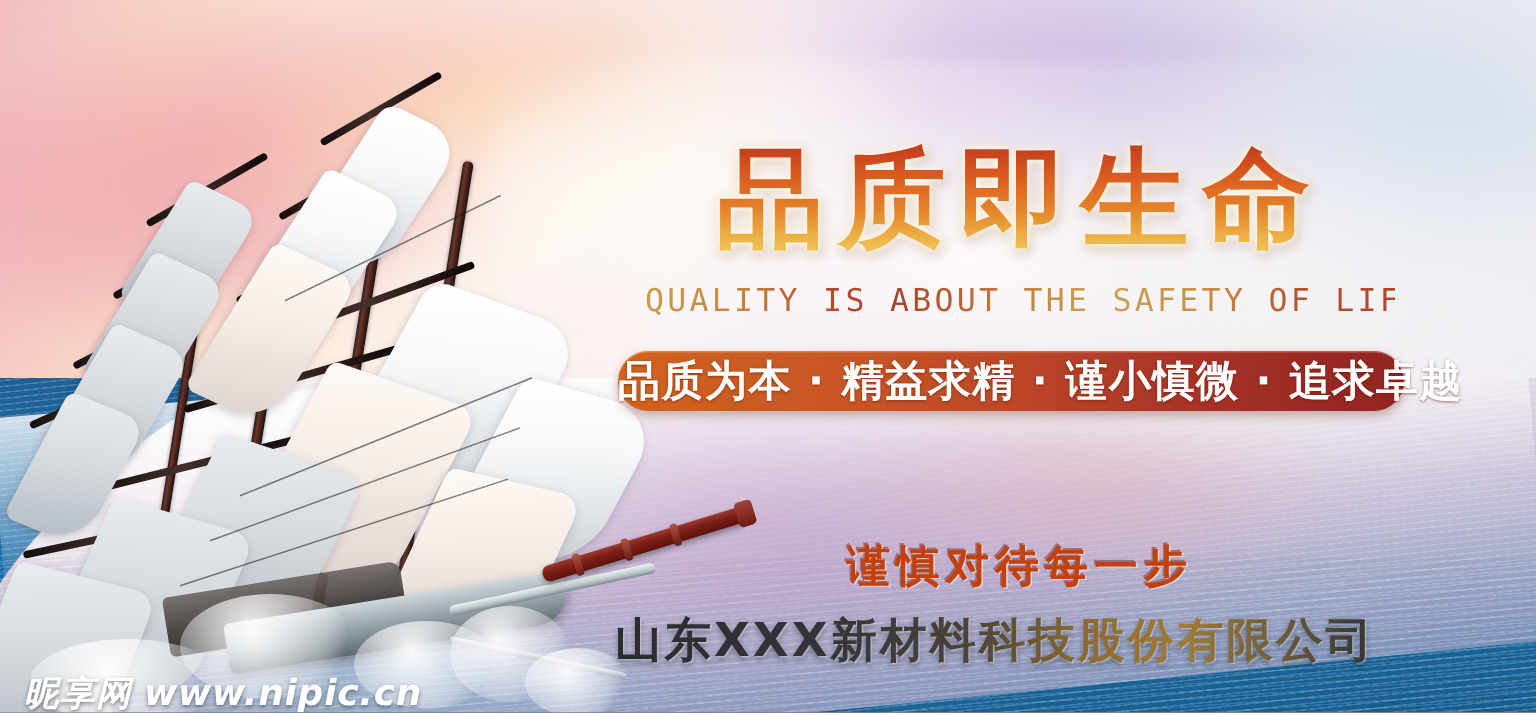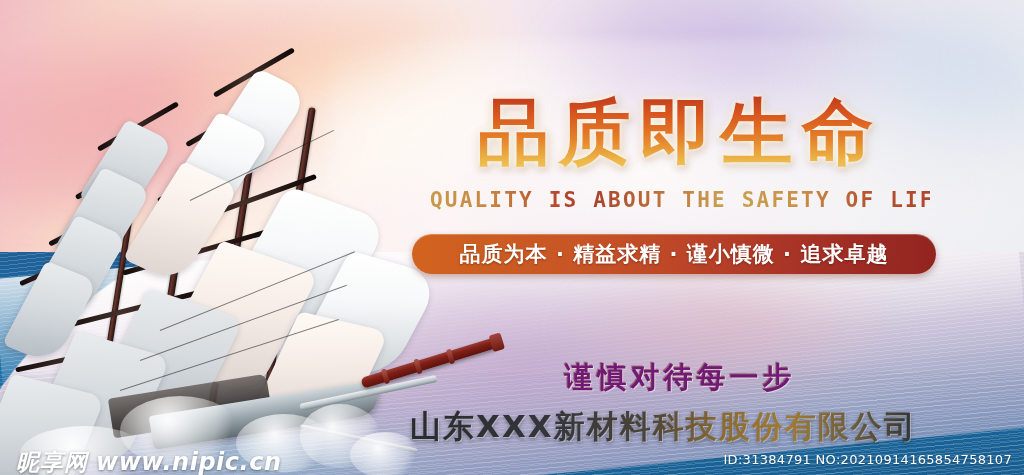--- a/index.html
+++ b/index.html
@@ -118,40 +118,40 @@
     font-weight:700;font-size:72px;letter-spacing:9px;
     background:linear-gradient(180deg,#b5301b 0%,#d9561f 30%,#e4822a 58%,#edb649 82%,#f2cf6a 100%);
     -webkit-background-clip:text;background-clip:text;color:transparent;
     -webkit-text-stroke:0px transparent;
     filter:drop-shadow(0 0 2px #fffdf4) drop-shadow(0 0 4px #fff9e8) drop-shadow(1px 2px 2px rgba(120,60,20,.28));
     white-space:nowrap;
   }
   .subtitle{
     position:absolute;left:430px;top:188px;width:500px;text-align:center;
     font-family:"DejaVu Sans Mono","Liberation Mono",monospace;
-    font-weight:700;font-size:21px;letter-spacing:2.2px;
+    font-weight:400;font-size:21px;letter-spacing:2.2px;
     background:linear-gradient(90deg,#c99a4e 0%,#c8873f 12%,#b4462c 26%,#a8432b 33%,#c07a3c 48%,#caa352 60%,#c99145 74%,#b4522e 88%,#b0462a 100%);
     -webkit-background-clip:text;background-clip:text;color:transparent;
     white-space:nowrap;
   }
   .pill{
     position:absolute;left:412px;top:234px;width:524px;height:40px;border-radius:22px;
     background:linear-gradient(95deg,#d2631f 0%,#cc5d21 14%,#c75526 32%,#bb4527 52%,#a93427 72%,#9b2a24 88%,#92241f 100%);
     box-shadow:0 3px 7px rgba(110,40,16,.35),inset 0 1px 0 rgba(255,255,255,.25);
   }
   .pill span{
-    display:block;text-align:center;line-height:40px;color:#ffffff;
+    display:block;text-align:left;line-height:40px;color:#ffffff;
     font-family:"DejaVu Sans","Liberation Sans",sans-serif;font-weight:700;
-    font-size:21px;letter-spacing:1px;white-space:nowrap;
+    font-size:28px;letter-spacing:1px;white-space:nowrap;
     text-shadow:0 1px 2px rgba(90,25,10,.55);
   }
   .slogan2{
     position:absolute;left:430px;top:358px;width:500px;text-align:center;
     font-family:"DejaVu Sans","Liberation Sans",sans-serif;font-weight:700;
-    font-size:29px;letter-spacing:4px;color:#701a75;white-space:nowrap;
+    font-size:29px;letter-spacing:4px;color:#c2410c;white-space:nowrap;
     text-shadow:1px 1px 0 rgba(255,240,235,.55),-1px -1px 0 rgba(120,40,35,.5);
   }
   .company{
     position:absolute;left:410px;top:406px;width:540px;
     font-family:"DejaVu Sans","Liberation Sans",sans-serif;font-weight:700;
     font-size:31px;letter-spacing:2px;white-space:nowrap;
     background:linear-gradient(92deg,#2a2b2f 0%,#33353a 26%,#4a4438 44%,#8c6a32 58%,#a07b34 70%,#6d5c3e 82%,#2f3034 94%,#27282c 100%);
     -webkit-background-clip:text;background-clip:text;color:transparent;
     filter:drop-shadow(1px 1px 0 rgba(255,255,255,.35)) drop-shadow(0 2px 2px rgba(0,0,0,.35));
   }
@@ -256,15 +256,14 @@
   <div class="pill">
     <span>品质为本 · 精益求精 · 谨小慎微 · 追求卓越</span>
   </div>
   <div class="slogan2">谨慎对待每一步</div>
   <div class="company">山东XXX新材料科技股份有限公司</div>
 
   <div class="wm">
     <span class="wm-logo">昵享网</span>
     <span class="wm-url">www.nipic.cn</span>
   </div>
-  <div class="idline">ID:31384791 NO:20210914165854758107</div>
 
 </div>
 
 </body></html>

